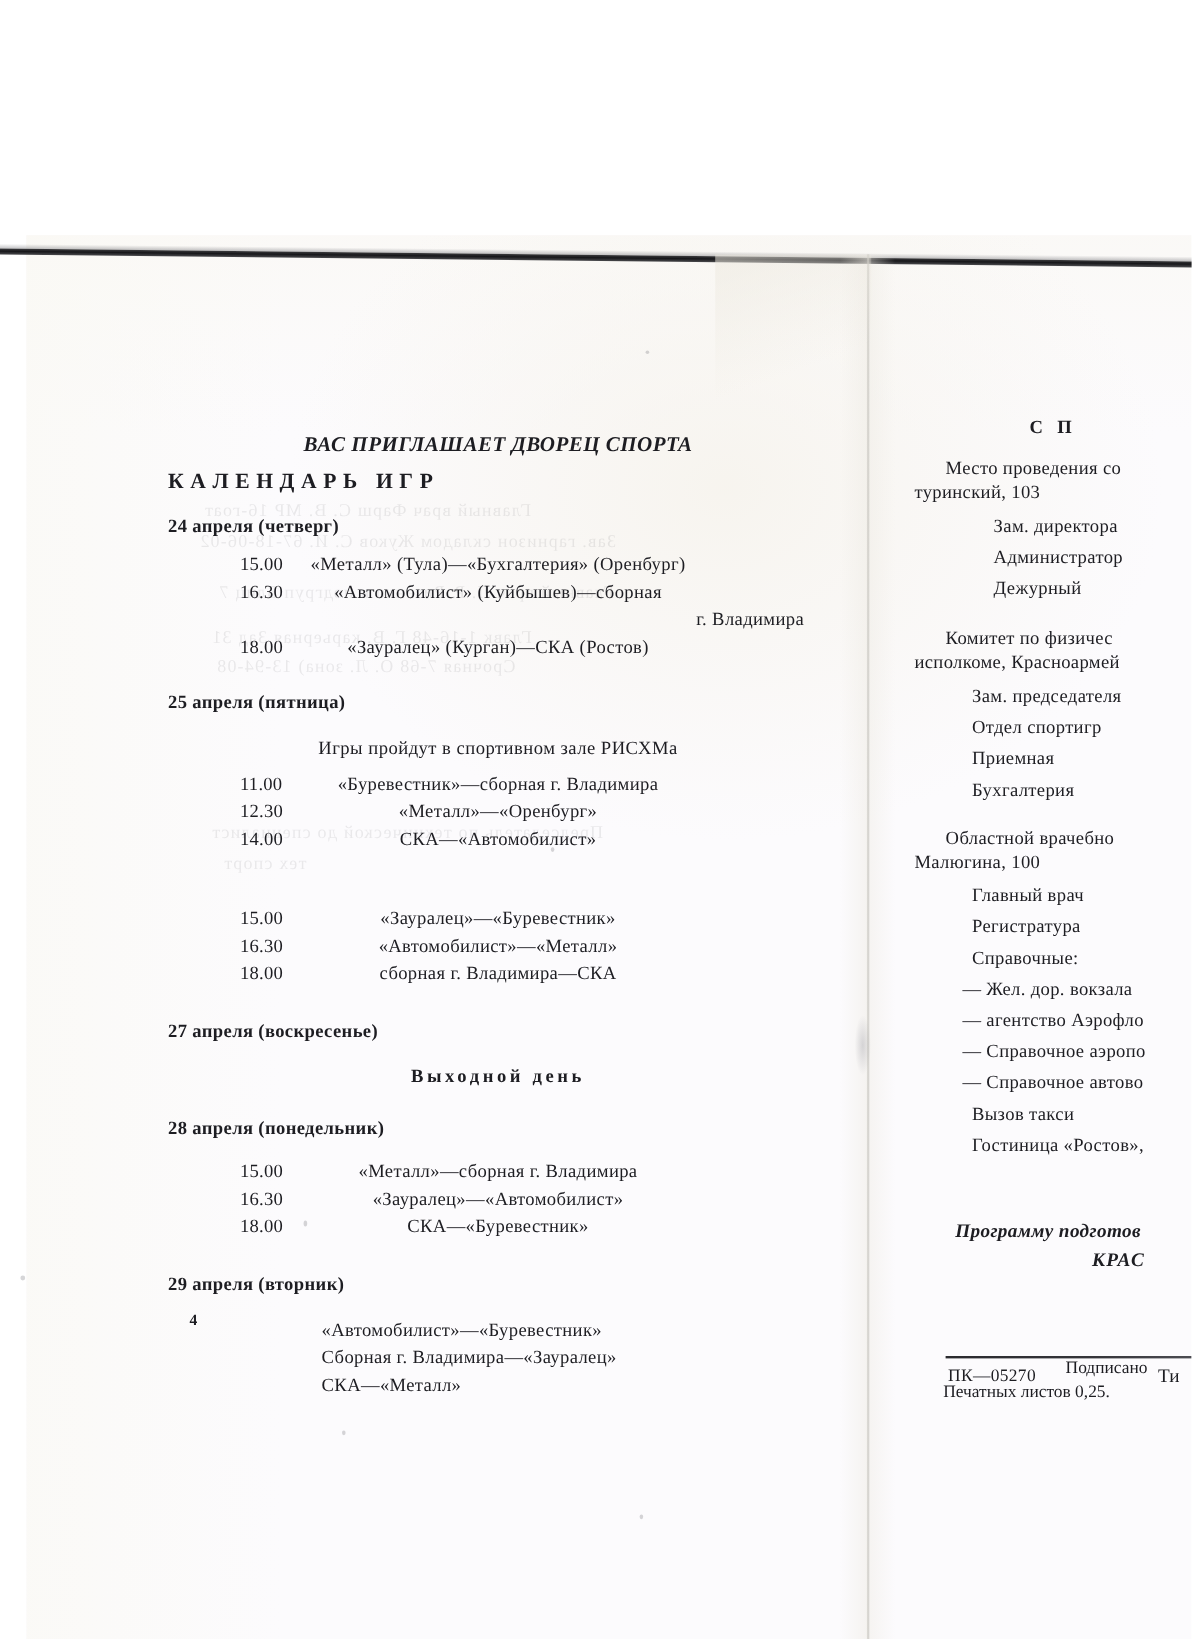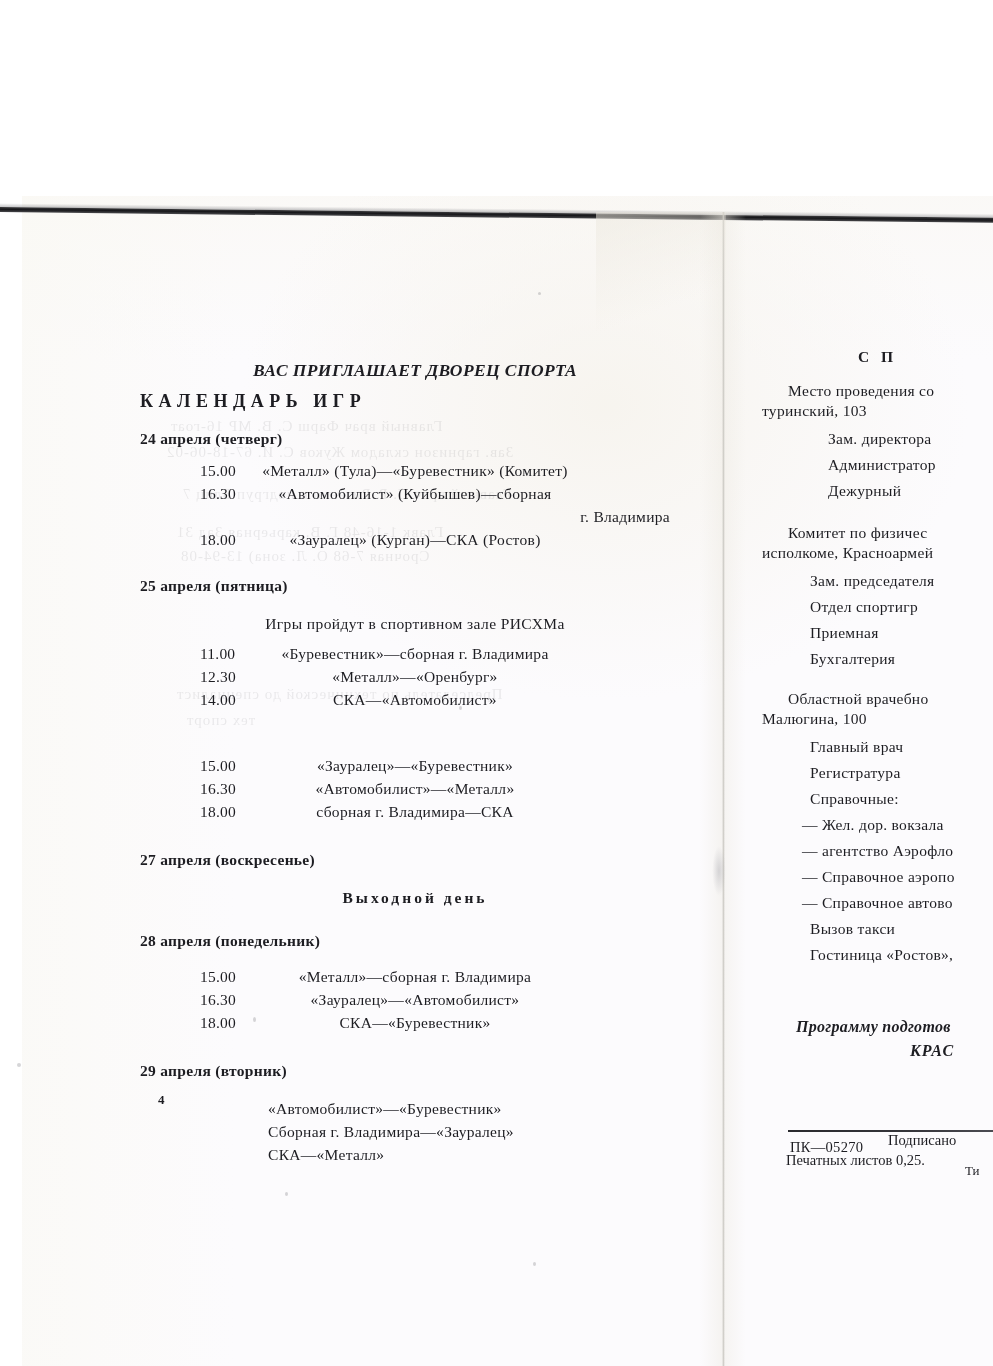--- a/index.html
+++ b/index.html
@@ -265,22 +265,21 @@
     position: absolute;
     left: 790px;
     top: 1139px;
     font-size: 14.5px;
     letter-spacing: 0.3px;
   }
   .r-typo {
     position: absolute;
     left: 965px;
     top: 1139px;
-    font-size: 13px;
-    margin-top: 24px;
+    font-size: 16px;
   }
 
   
   .speck {
     position: absolute;
     background: rgba(120,118,125,0.30);
     border-radius: 50%;
   }
 </style>
 </head>
@@ -317,21 +316,21 @@
   <div class="col-left">
 
     <div class="title-invite">ВАС ПРИГЛАШАЕТ ДВОРЕЦ СПОРТА</div>
     <div class="title-calendar">КАЛЕНДАРЬ ИГР</div>
 
     <div style="height:18px;"></div>
     <div class="day-head">24 апреля (четверг)</div>
     <div style="height:14px;"></div>
     <div class="match">
       <span class="time">15.00</span>
-      <span class="pair">«Металл» (Тула)—«Буревестник» (Комитет)</span>
+      <span class="pair">«Металл» (Тула)—«Бухгалтерия» (Оренбург)</span>
     </div>
     <div class="match">
       <span class="time">16.30</span>
       <span class="pair">«Автомобилист» (Куйбышев)—сборная</span>
     </div>
     <div class="match">
       <span class="pair rt">г. Владимира</span>
     </div>
     <div class="match">
       <span class="time">18.00</span>

